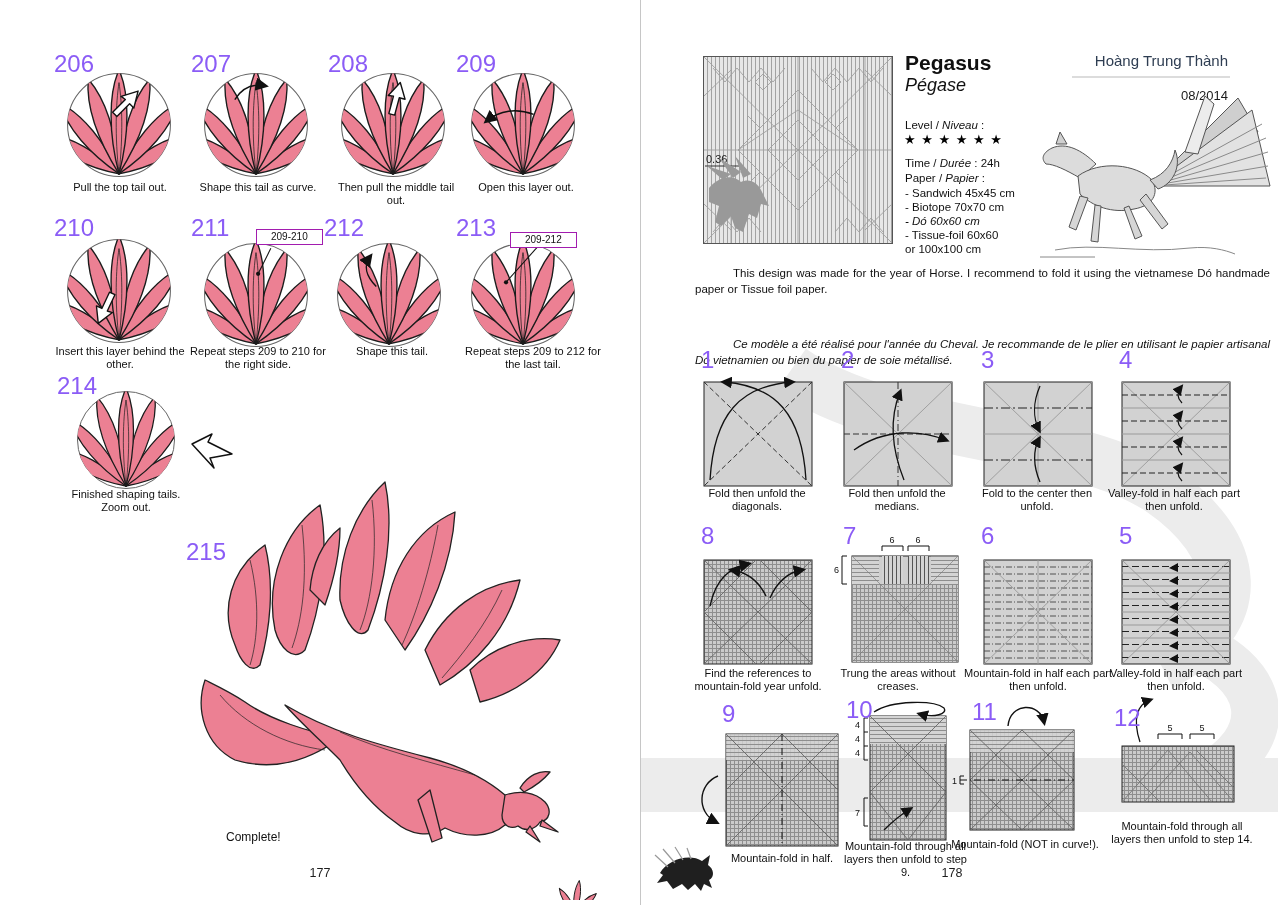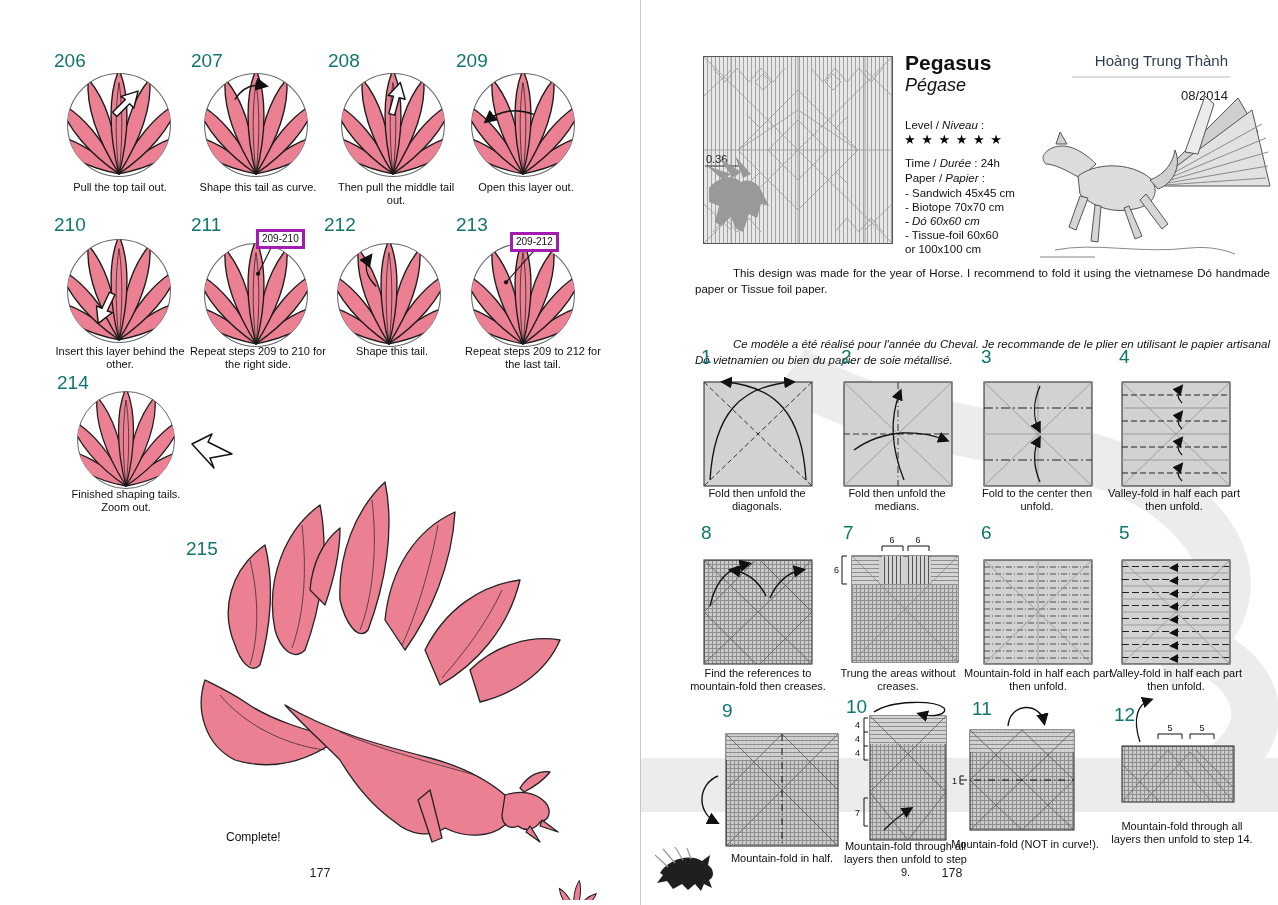--- a/index.html
+++ b/index.html
@@ -1,24 +1,24 @@
 <!DOCTYPE html>
 <html><head>
 <meta charset="utf-8">
 <style>
   html,body{margin:0;padding:0;background:#fff;}
   body{font-family:"Liberation Sans",sans-serif;color:#101010;}
   #spread{position:relative;width:1278px;height:905px;background:#ffffff;overflow:hidden;}
   .abs{position:absolute;}
   .z1{z-index:2;}
-  .num{font-size:19px;color:#0f766e;z-index:3;}
+  .num{font-size:24px;color:#8b5cf6;z-index:3;}
   .cap{font-size:11px;line-height:1.18;text-align:center;color:#101010;z-index:3;}
   .cap-left{text-align:left;}
   .divider{left:640px;top:0;width:1px;height:905px;background:#c6c6c6;}
-  .repeat-box{font-size:10px;border:3px solid #a21caf;padding:0 3px;background:#fff;color:#111;z-index:4;line-height:14px;}
+  .repeat-box{font-size:10px;border:1px solid #a21caf;padding:0 14px;background:#fff;color:#111;z-index:4;line-height:14px;}
   .pagenum{font-size:12.5px;color:#1d1d1d;text-align:center;width:100px;z-index:3;}
   .title{font-size:21px;font-weight:bold;line-height:1.05;}
   .title-fr{font-size:18px;font-style:italic;line-height:1.05;}
   .meta{font-size:11.5px;line-height:1.3;}
   .it{font-style:italic;}
   .stars{font-size:13px;letter-spacing:1px;color:#000;}
   .author{font-size:15px;color:#2e3d52;text-align:right;width:230px;}
   .author-rule{height:2px;background:#dcdcdc;}
   .date{font-size:13px;color:#1a1a1a;text-align:right;width:230px;}
   .intro-p{font-size:11.5px;line-height:1.35;width:575px;text-align:justify;text-indent:38px;margin:0;z-index:3;position:relative;}
@@ -332,21 +332,21 @@
   <div class="abs num" style="left:701px;top:522px">8</div>
   <svg class="abs z1" style="left:700px;top:540px" width="116" height="126" viewBox="0 0 116 126">
     <rect x="4" y="20" width="108" height="104" fill="url(#pg)" stroke="#222"></rect>
     <path d="M4,20 L112,124 M112,20 L4,124 M4,72 L56,20 M60,20 L112,72 M4,72 L56,124 M60,124 L112,72" stroke="#666" stroke-width="0.9" fill="none"></path>
     <g stroke="#111" stroke-width="1.4" fill="none">
       <path d="M10,66 C16,38 30,28 48,24" marker-end="url(#ah)"></path>
       <path d="M66,56 C58,40 46,32 32,30" marker-end="url(#ah)"></path>
       <path d="M70,58 C78,40 90,32 102,30" marker-end="url(#ah)"></path>
     </g>
   </svg>
-  <div class="abs cap" style="left:682px;top:667px;width:152px">Find the references to mountain-fold then creases.</div>
+  <div class="abs cap" style="left:682px;top:667px;width:152px">Find the references to mountain-fold year unfold.</div>
 
   <div class="abs num" style="left:843px;top:522px">7</div>
   <svg class="abs z1" style="left:832px;top:528px" width="130" height="138" viewBox="0 0 130 138">
     <rect x="20" y="28" width="106" height="106" fill="#cfcfcf" stroke="#222"></rect>
     <rect x="20" y="56" width="106" height="78" fill="url(#pg)"></rect>
     <rect x="20" y="28" width="27" height="28" fill="url(#ph)"></rect>
     <rect x="99" y="28" width="27" height="28" fill="url(#ph)"></rect>
     <rect x="50" y="28" width="21" height="28" fill="url(#pv)"></rect>
     <rect x="76" y="28" width="21" height="28" fill="url(#pv)"></rect>
     <path d="M20,28 L126,134 M126,28 L20,134" stroke="#777" stroke-width="0.9" fill="none" opacity="0.7"></path>

